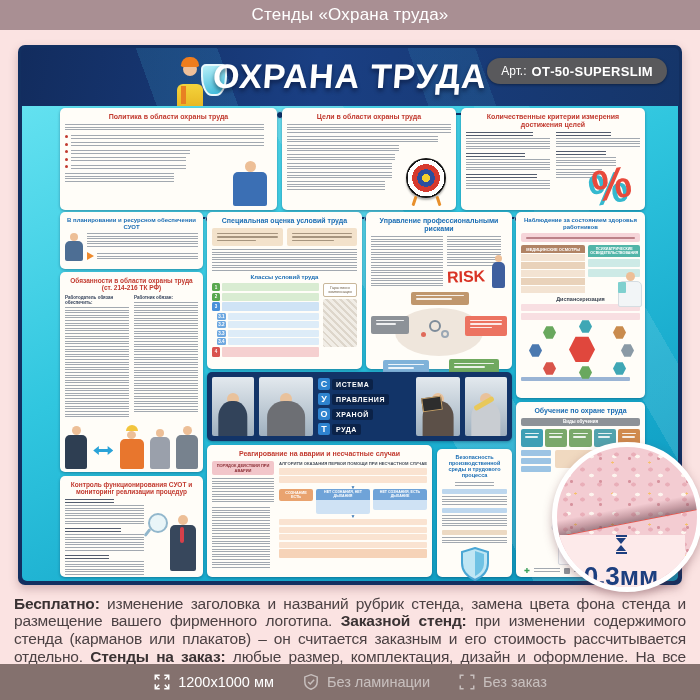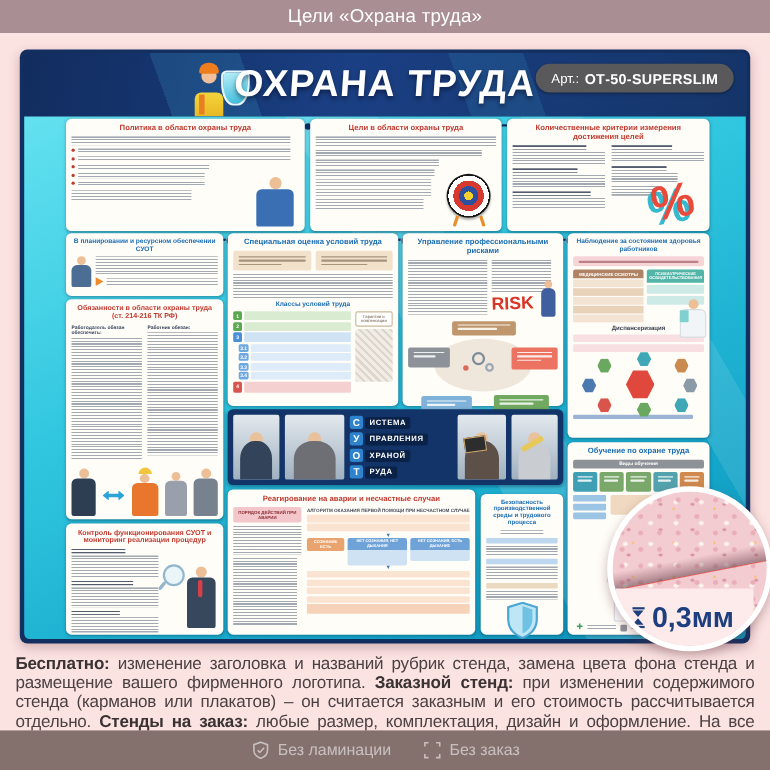--- a/index.html
+++ b/index.html
@@ -125,21 +125,21 @@
     border:5px solid #fff; z-index:5; overflow:hidden; box-shadow:0 4px 10px rgba(100,50,60,.35);
     background-color:#f3ccd2;
     background-image:radial-gradient(#e9aeb8 2px,transparent 2.6px),
                      radial-gradient(#fdf4ee 2px,transparent 2.6px),
                      radial-gradient(#d7939e 1.4px,transparent 2px),
                      radial-gradient(#f6c06a 1px,transparent 1.5px);
     background-size:17px 15px,23px 19px,29px 23px,37px 31px; }
   .fold { position:absolute; left:-12%; top:34%; width:124%; height:32%; transform:rotate(-9deg);
     background:linear-gradient(178deg,transparent 30%,rgba(133,85,95,.38) 48%,rgba(84,52,62,.5) 60%,#e4574f 61%,transparent 63%); }
   .band { position:absolute; left:0; right:12px; bottom:0; height:37%; background:#fdeaea;
-    display:flex; align-items:center; justify-content:center; gap:7px; }
+    display:flex; align-items:center; justify-content:space-between; gap:7px;flex-direction:column; }
   .band span { color:#1d3f7f; font-size:26px; font-weight:bold; }
   .thick { display:flex; flex-direction:column; align-items:center; gap:1px; }
   .thick i { display:block; }
   .hbar { width:11px; height:2px; background:#1d3f7f; }
   .tri-d { width:0; height:0; border-left:5px solid transparent; border-right:5px solid transparent; border-top:6px solid #1d3f7f; }
   .tri-u { width:0; height:0; border-left:5px solid transparent; border-right:5px solid transparent; border-bottom:6px solid #1d3f7f; }
 
   
   .desc { position:absolute; left:14px; top:579px; width:672px; color:#4b4143;
     font-size:15.5px; line-height:1.16; text-align:justify; letter-spacing:-.2px; }
@@ -149,21 +149,21 @@
   .footbar { position:absolute; left:0; bottom:0; width:700px; height:36px; background:#84716e;
     display:flex; align-items:center; justify-content:center; gap:28px; }
   .fitem { display:flex; align-items:center; gap:7px; color:#fff; font-size:14.5px; }
   .fitem.muted { opacity:.55; }
   .fitem svg { display:block; }
 </style>
 </head>
 <body>
 
 <div class="topbar">
-  <span>Цели «Охрана труда»</span>
+  <span>Стенды «Охрана труда»</span>
 </div>
 
 <div class="stand">
 
   <div class="sh">
     <div class="worker">
       <i class="w-shield"></i>
       <i class="w-body"></i>
       <i class="w-stripe"></i>
       <i class="w-head"></i>
@@ -619,20 +619,27 @@
         <i class="tri-u"></i>
         <i class="hbar"></i>
     </span>
     <span>0,3мм</span>
   </div>
 </div>
 
 <p class="desc"><b>Бесплатно:</b><span> изменение заголовка и названий рубрик стенда, замена цвета фона стенда и размещение вашего фирменного логотипа. </span><b>Заказной стенд:</b><span> при изменении содержимого стенда (карманов или плакатов) – он считается заказным и его стоимость рассчитывается отдельно. </span><b>Стенды на заказ:</b><span> любые размер, комплектация, дизайн и оформление. На все изготовленные стенды даем 2 года гарантии. Выгодно, эстетично и надежно!</span></p>
 
 <div class="footbar">
+  <div class="fitem">
+    <svg width="18" height="18" viewBox="0 0 16 16" fill="none" stroke="#fff" stroke-width="1.3">
+      <path d="M2 6V2h4M10 2h4v4M14 10v4h-4M6 14H2v-4"></path>
+      <path d="M2.5 2.5l3 3M13.5 2.5l-3 3M13.5 13.5l-3-3M2.5 13.5l3-3"></path>
+    </svg>
+    <span>1200x1000 мм</span>
+  </div>
   <div class="fitem muted">
     <svg width="18" height="18" viewBox="0 0 16 16" fill="none" stroke="#fff" stroke-width="1.3">
       <path d="M8 1.5 13.5 3.5V8c0 3.4-2.4 5.4-5.5 6.5C4.9 13.4 2.5 11.4 2.5 8V3.5Z"></path>
       <path d="M5.5 8l1.8 1.8L10.8 6"></path>
     </svg>
     <span>Без ламинации</span>
   </div>
   <div class="fitem muted">
     <svg width="18" height="18" viewBox="0 0 16 16" fill="none" stroke="#fff" stroke-width="1.3">
       <path d="M2 5V2h3M11 2h3v3M14 11v3h-3M5 14H2v-3"></path>

